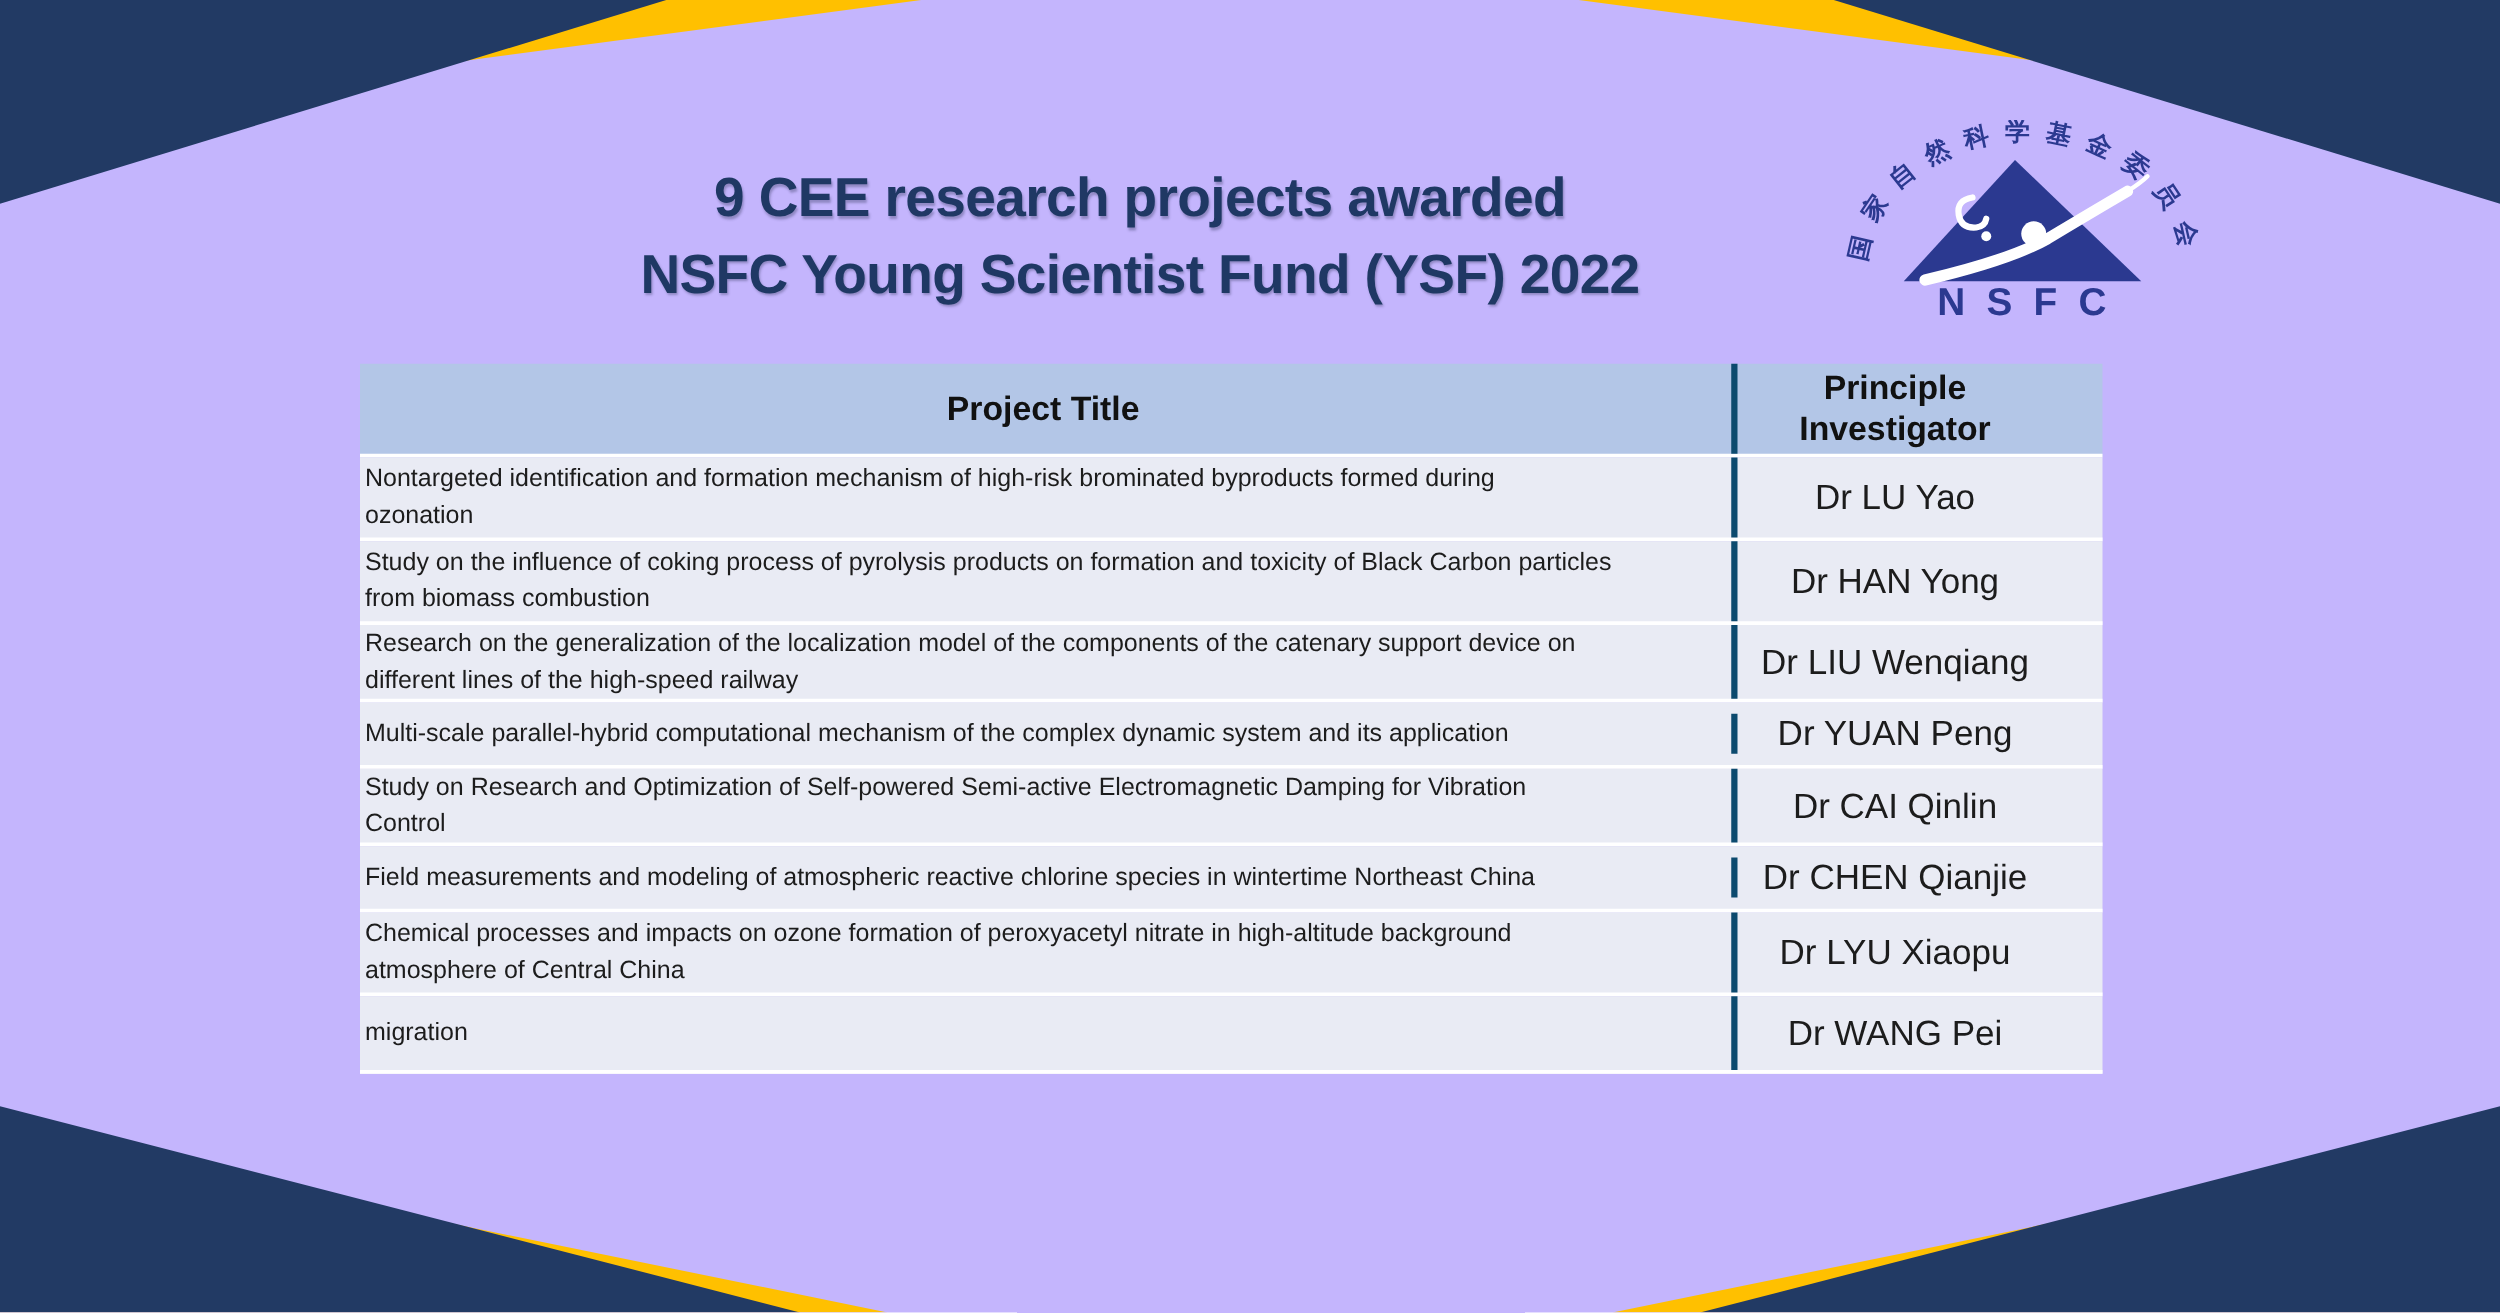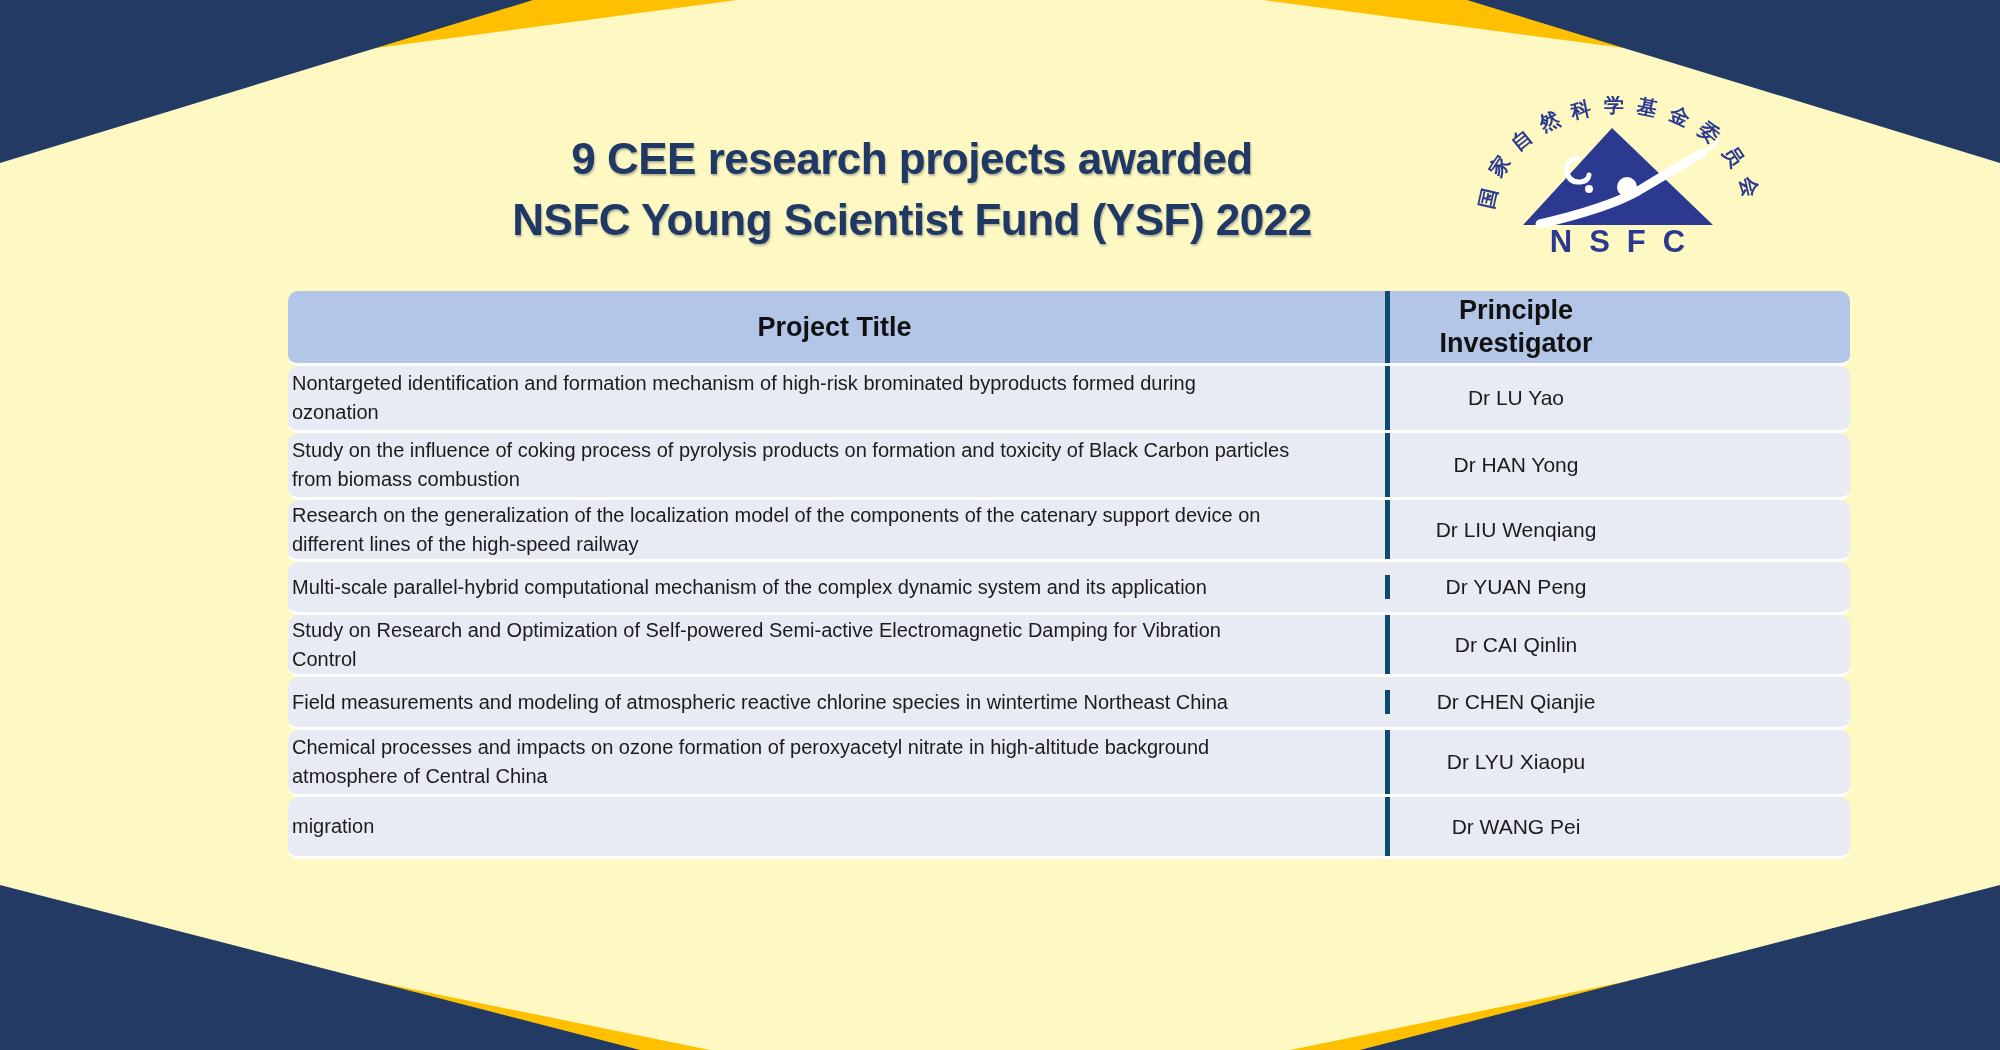--- a/index.html
+++ b/index.html
@@ -1,19 +1,19 @@
 <!DOCTYPE html>
 <html><head>
 <meta charset="utf-8">
 <style>
   html,body{margin:0;padding:0;background:#ffffff;}
   .slide{
     position:relative;
     width:2000px;height:1050px;
-    background:#fef9c3;
+    background:#c4b5fd;
     overflow:hidden;
     font-family:"Liberation Sans", sans-serif;
   }
   .bg{position:absolute;left:0;top:0;width:2000px;height:1050px;}
 
   
   .title-block{
     position:absolute;left:212px;top:128px;width:1400px;
     text-align:center;color:#1F3864;
   }
@@ -26,24 +26,23 @@
   }
 
   
   .logo{position:absolute;left:1468px;top:96px;width:300px;height:195px;}
 
   
   .awards-table{
     position:absolute;left:288px;top:291px;width:1354px;
   }
   .trow{
-    display:flex;width:1562px;box-sizing:border-box;
+    display:flex;width:1394px;box-sizing:border-box;
     border-bottom:3px solid #ffffff;
     background:#E9EBF4;
-    border-radius:10px;
   }
   .trow.header{background:#B3C6E7;height:75px;}
   .c1{
     width:1097px;box-sizing:border-box;
     display:flex;flex-direction:column;justify-content:center;
     overflow:hidden;
     padding-left:4px;padding-right:8px;
   }
   .c2{
     width:257px;box-sizing:border-box;
@@ -53,21 +52,21 @@
   }
   .header .c1{align-items:center;}
   .header-text{
     font-size:27px;font-weight:bold;color:#111111;line-height:33px;
     text-align:center;
   }
   .cell-line{
     display:block;font-size:20px;color:#1c1c1c;line-height:29px;
     white-space:nowrap;
   }
-  .pi-name{font-size:21px;color:#1c1c1c;white-space:nowrap;}
+  .pi-name{font-size:28px;color:#1c1c1c;white-space:nowrap;}
   .h67{height:67px;} .h62{height:62px;} .h53{height:53px;align-items:center;}
 </style>
 </head>
 <body>
 
 <div class="slide">
 
   <svg class="bg" viewBox="0 0 2000 1050" aria-hidden="true">
 
     <polygon points="0,0 737,0 0,98" fill="#FFC000"></polygon>

